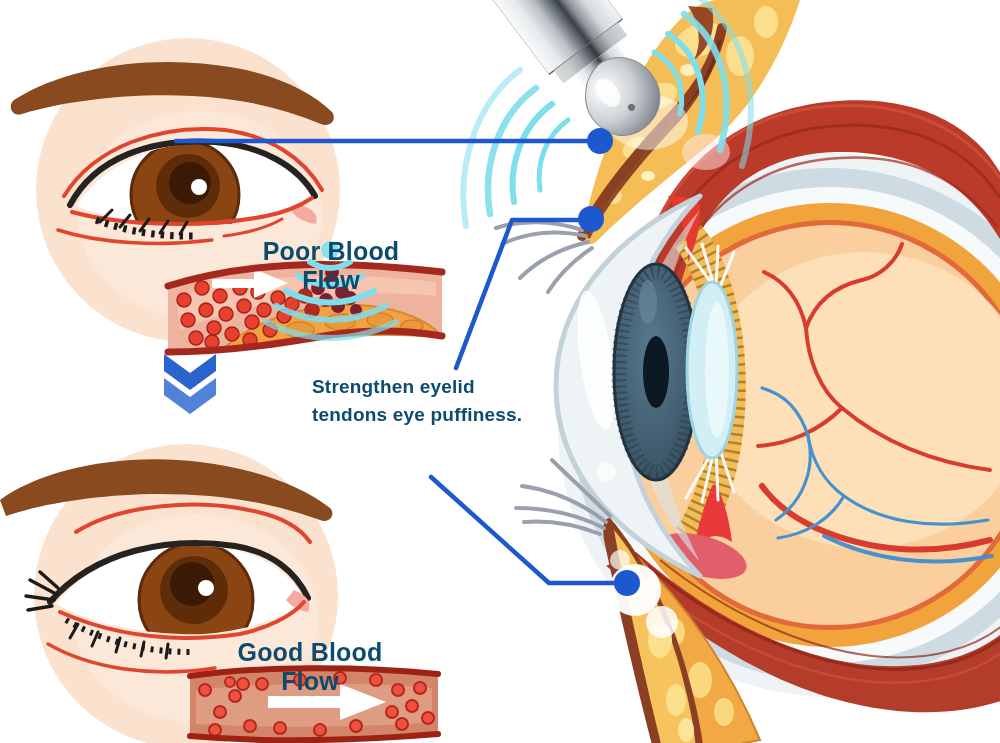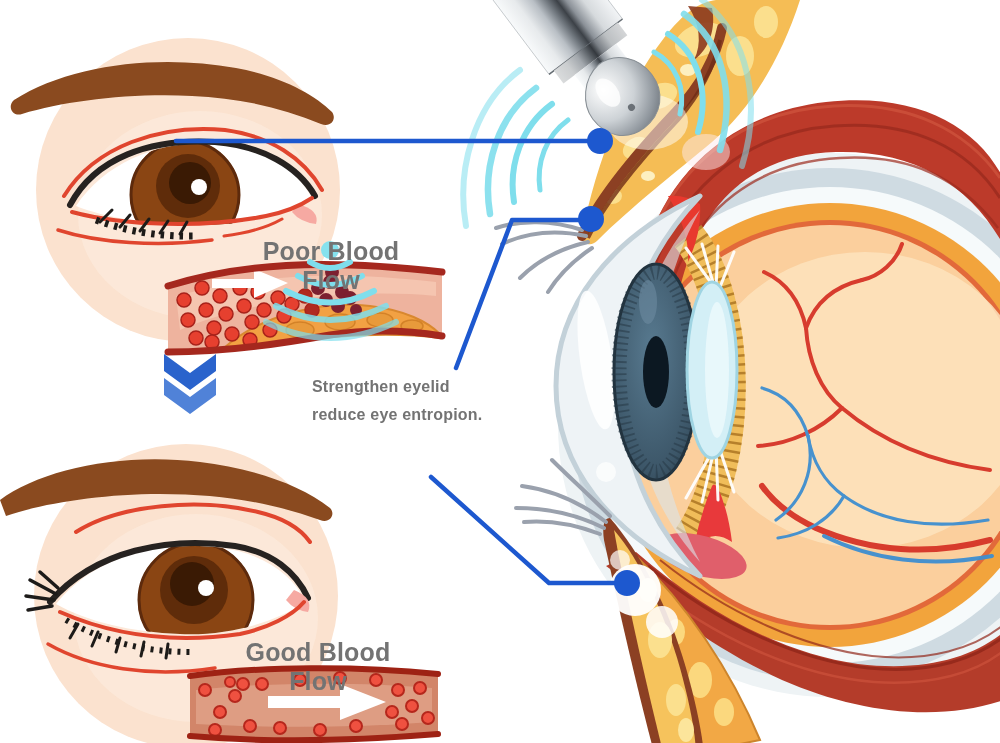--- a/index.html
+++ b/index.html
@@ -1,21 +1,21 @@
 <!DOCTYPE html>
 <html><head>
 <meta charset="utf-8">
 <style>
   html,body{margin:0;padding:0;background:#fff;}
   .stage{position:relative;width:1000px;height:743px;overflow:hidden;background:#fff;
          font-family:"Liberation Sans","DejaVu Sans",sans-serif;}
   .stage svg{position:absolute;left:0;top:0;}
-  .overlay-label{position:absolute;font-weight:bold;color:#737373;}
+  .overlay-label{position:absolute;font-weight:bold;color:#0c4a6e;}
   .flow-label{font-size:25px;text-align:center;letter-spacing:.2px;}
-  .callout{font-size:16px;line-height:27.5px;letter-spacing:.2px;}
+  .callout{font-size:19px;line-height:27.5px;letter-spacing:.2px;}
   .callout span{display:block;}
 </style>
 </head>
 <body>
 
 <div class="stage">
 <svg width="1000" height="743" viewBox="0 0 1000 743">
   <defs>
     <linearGradient id="chromeG" x1="0" y1="0" x2="1" y2="0">
       <stop offset="0" stop-color="#f8fafb"></stop>
@@ -360,19 +360,19 @@
   </g>
   <g fill="#1d58cf">
     <circle cx="600" cy="141" r="13"></circle>
     <circle cx="591" cy="219" r="13"></circle>
     <circle cx="627" cy="583" r="13"></circle>
   </g>
 </svg>
 
   <div class="overlay-label flow-label" style="left:231px;top:237px;width:200px;">Poor Blood Flow</div>
 
-  <div class="overlay-label flow-label" style="left:218px;top:638px;width:200px;">Good Blood Flow</div>
+  <div class="overlay-label flow-label" style="left:210px;top:638px;width:200px;">Good Blood Flow</div>
 
   <div class="overlay-label callout" style="left:312px;top:373px;width:270px;">
     <span>Strengthen eyelid</span>
-    <span>reduce eye entropion.</span>
+    <span>tendons eye puffiness.</span>
   </div>
 </div>
 
 </body></html>

